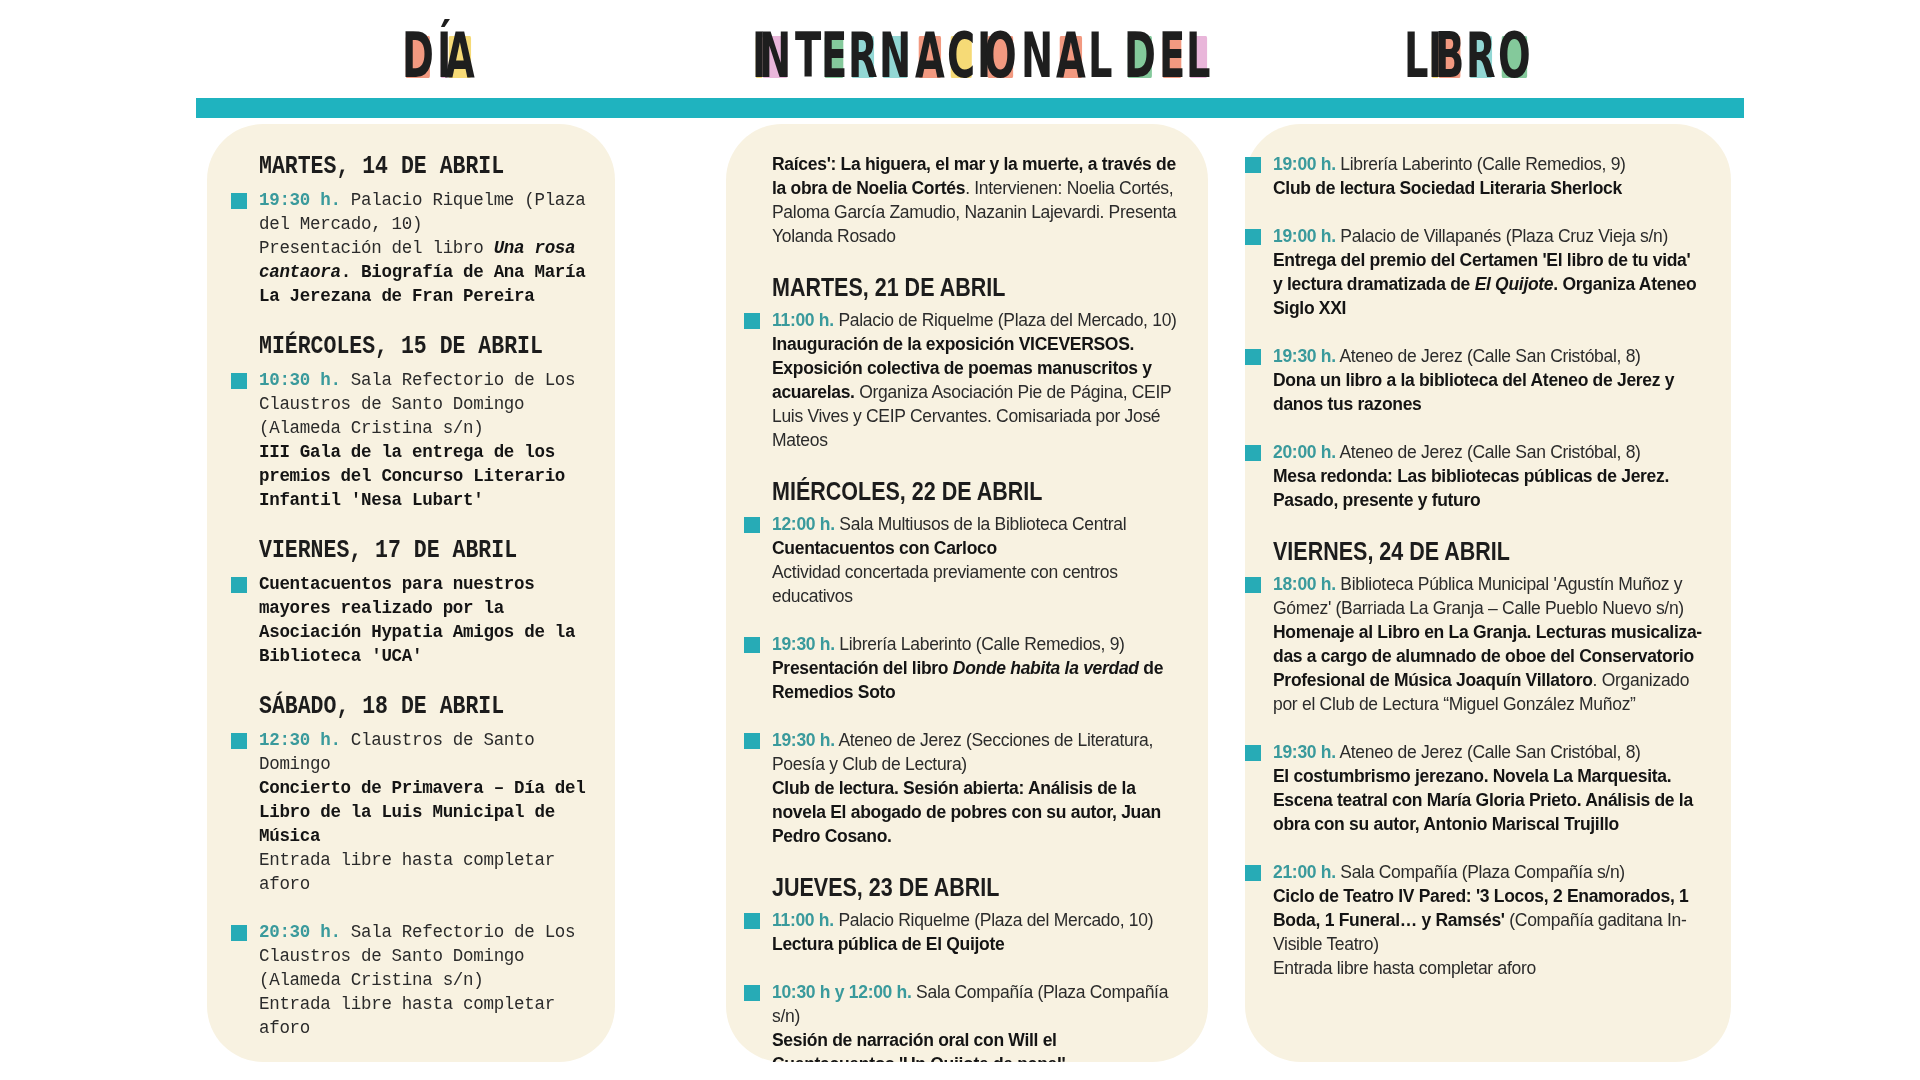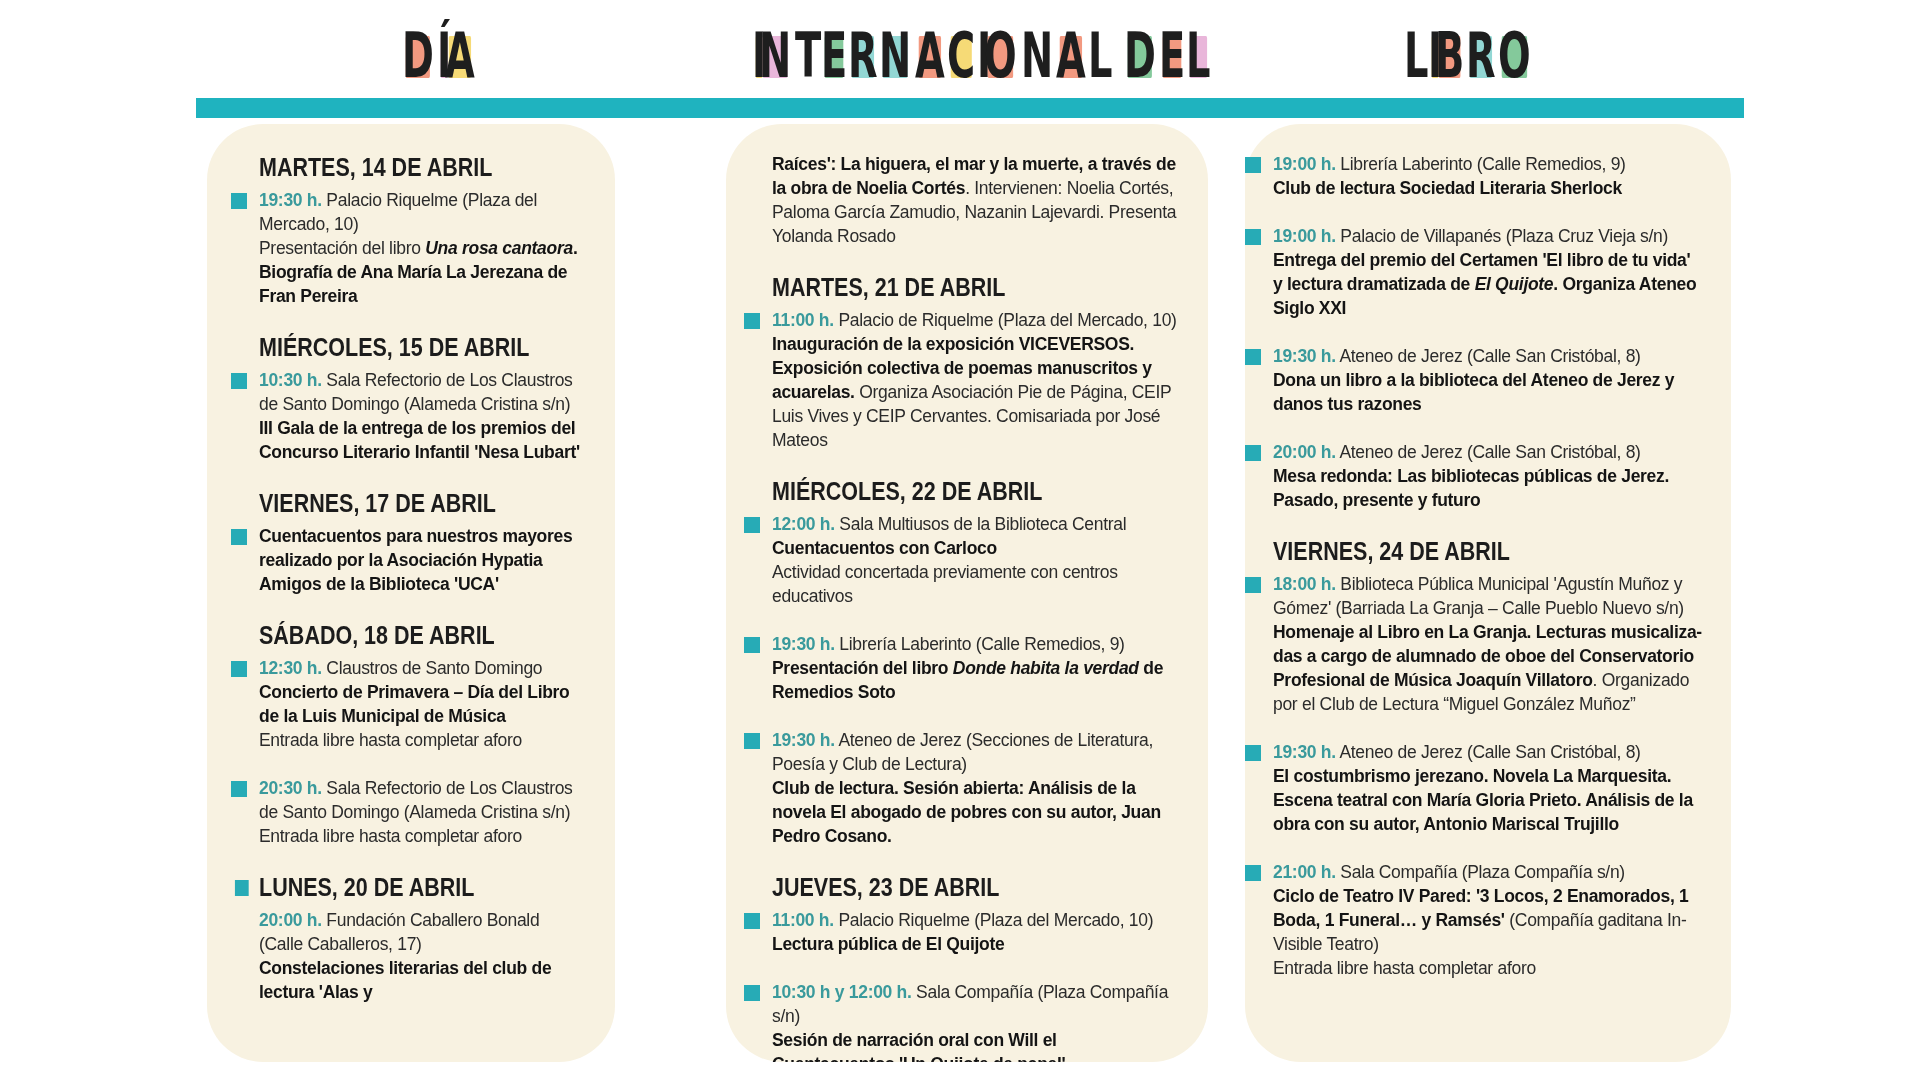--- a/index.html
+++ b/index.html
@@ -54,21 +54,21 @@
 <div class="title-word" style="left:1404px;">
     <span class="letter"><span>L</span></span>
     <span class="letter"><span class="fill" style="background: rgb(244, 211, 94);"></span><span>I</span></span>
     <span class="letter"><span class="fill" style="background: rgb(240, 135, 106);"></span><span>B</span></span>
     <span class="letter"><span class="fill" style="background: rgb(127, 208, 204);"></span><span>R</span></span>
     <span class="letter"><span class="fill" style="background: rgb(111, 191, 138);"></span><span>O</span></span>
   </div>
 
 <div class="teal-bar"></div>
 
-<div class="panel" style="left:207px; width:408px;">
+<div class="panel" style="left:207px; width:408px;font-family:Liberation Mono, monospace;">
   <div class="panel-inner" style="padding-left:52px; padding-top:28px;">
       <div class="day-block">
         <div class="day"><span>MARTES, 14 DE ABRIL</span></div>
         <div class="event">
           <span class="bullet"></span>
           <div><span class="time">19:30 h.</span> <span class="plain">Palacio Riquelme (Plaza del Mercado, 10)</span></div>
           <div><span class="plain">Presentación del libro </span><span class="b i">Una rosa cantaora</span><span class="b">. Biografía de Ana María La Jerezana de Fran Pereira</span></div>
         </div>
       </div>
       <div class="day-block">

